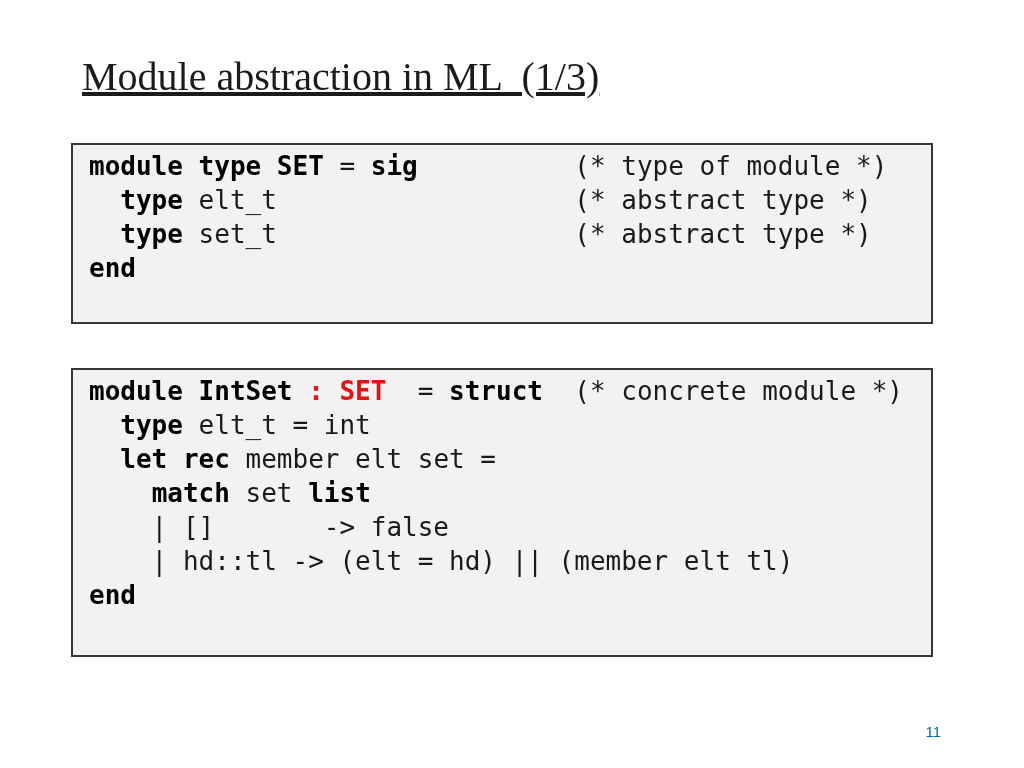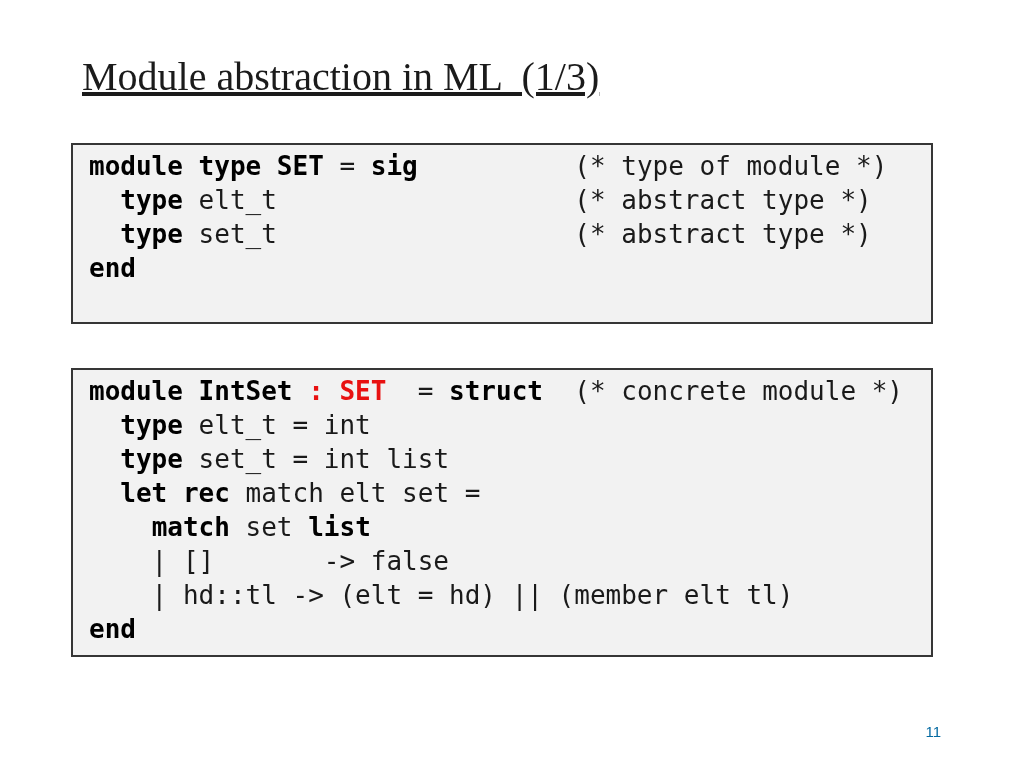--- a/index.html
+++ b/index.html
@@ -59,22 +59,21 @@
   <div class="code-box box1">
       <div class="code-line"><span class="kw">module type SET</span><span class="pl"> = </span><span class="kw">sig</span><span class="pl">          (* type of module *)</span></div>
       <div class="code-line"><span class="pl">  </span><span class="kw">type</span><span class="pl"> elt_t                   (* abstract type *)</span></div>
       <div class="code-line"><span class="pl">  </span><span class="kw">type</span><span class="pl"> set_t                   (* abstract type *)</span></div>
       <div class="code-line"><span class="kw">end</span></div>
     </div>
 
   <div class="code-box box2">
       <div class="code-line"><span class="kw">module IntSet</span><span class="pl"> </span><span class="red">: SET</span><span class="pl">  = </span><span class="kw">struct</span><span class="pl">  (* concrete module *)</span></div>
       <div class="code-line"><span class="pl">  </span><span class="kw">type</span><span class="pl"> elt_t = int</span></div>
-      <div class="code-line"><span class="pl">  </span><span class="kw">type</span><span class="pl"> set_t = int list</span></div>
-      <div class="code-line"><span class="pl">  </span><span class="kw">let rec</span><span class="pl"> match elt set =</span></div>
+      <div class="code-line"><span class="pl">  </span><span class="kw">let rec</span><span class="pl"> member elt set =</span></div>
       <div class="code-line"><span class="pl">    </span><span class="kw">match</span><span class="pl"> set </span><span class="kw">list</span></div>
       <div class="code-line"><span class="pl">    | []       -&gt; false</span></div>
       <div class="code-line"><span class="pl">    | hd::tl -&gt; (elt = hd) || (member elt tl)</span></div>
       <div class="code-line"><span class="kw">end</span></div>
     </div>
 
   <div class="page-number">11</div>
 
 </div>
 

